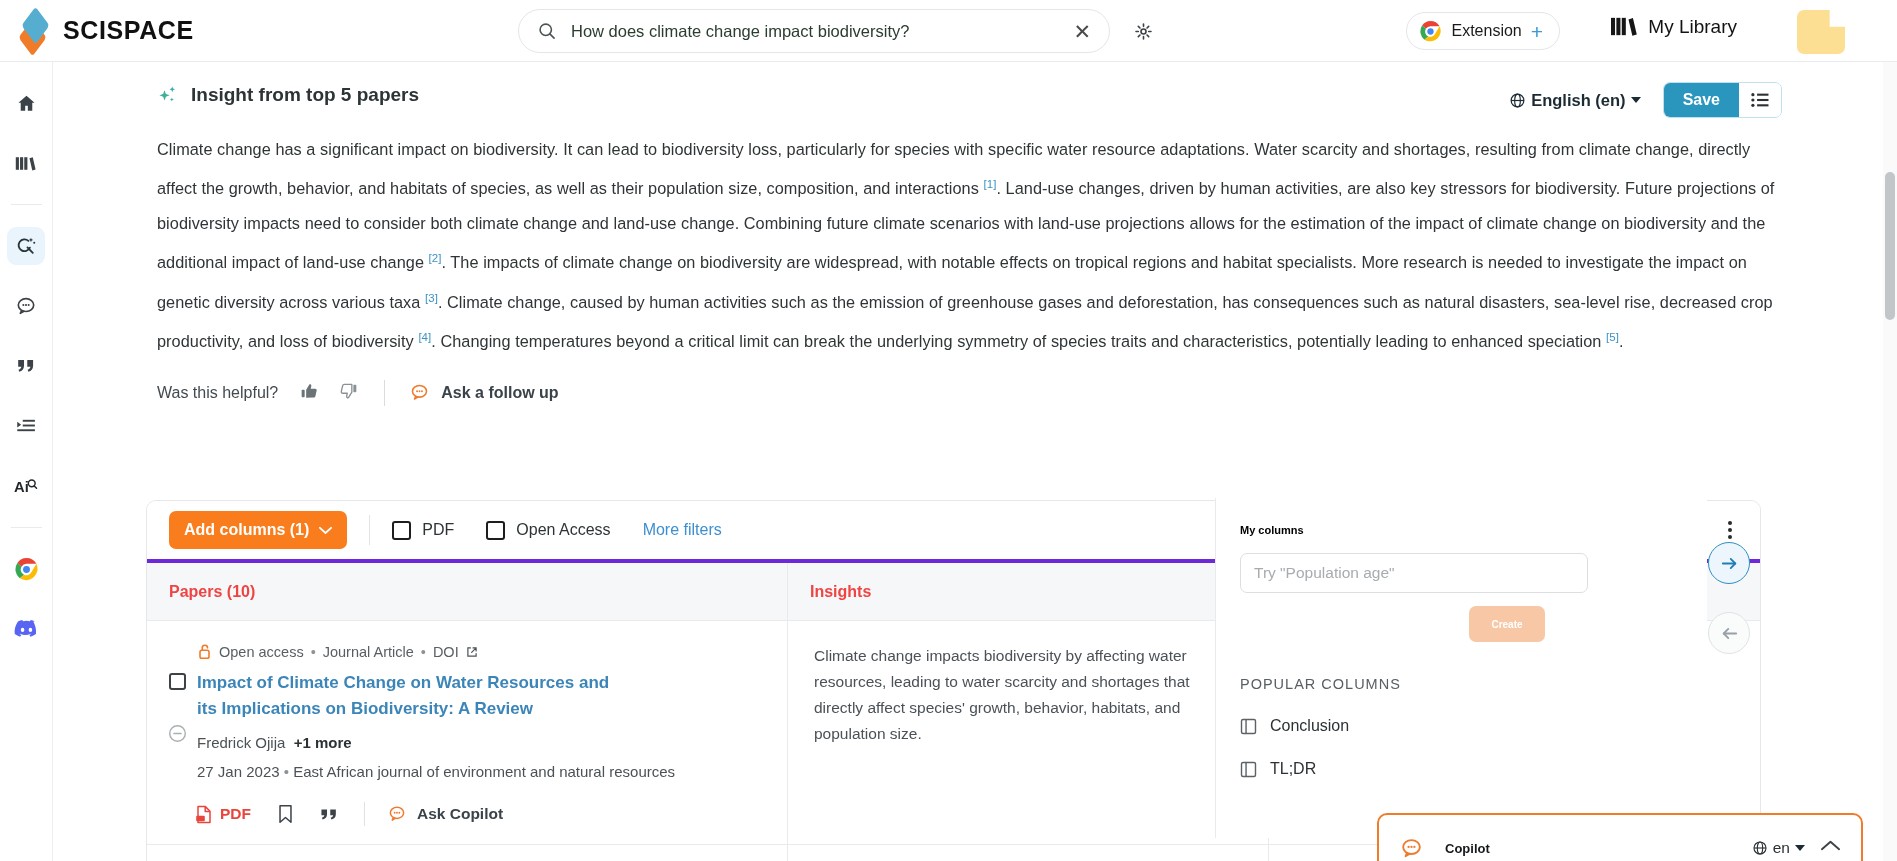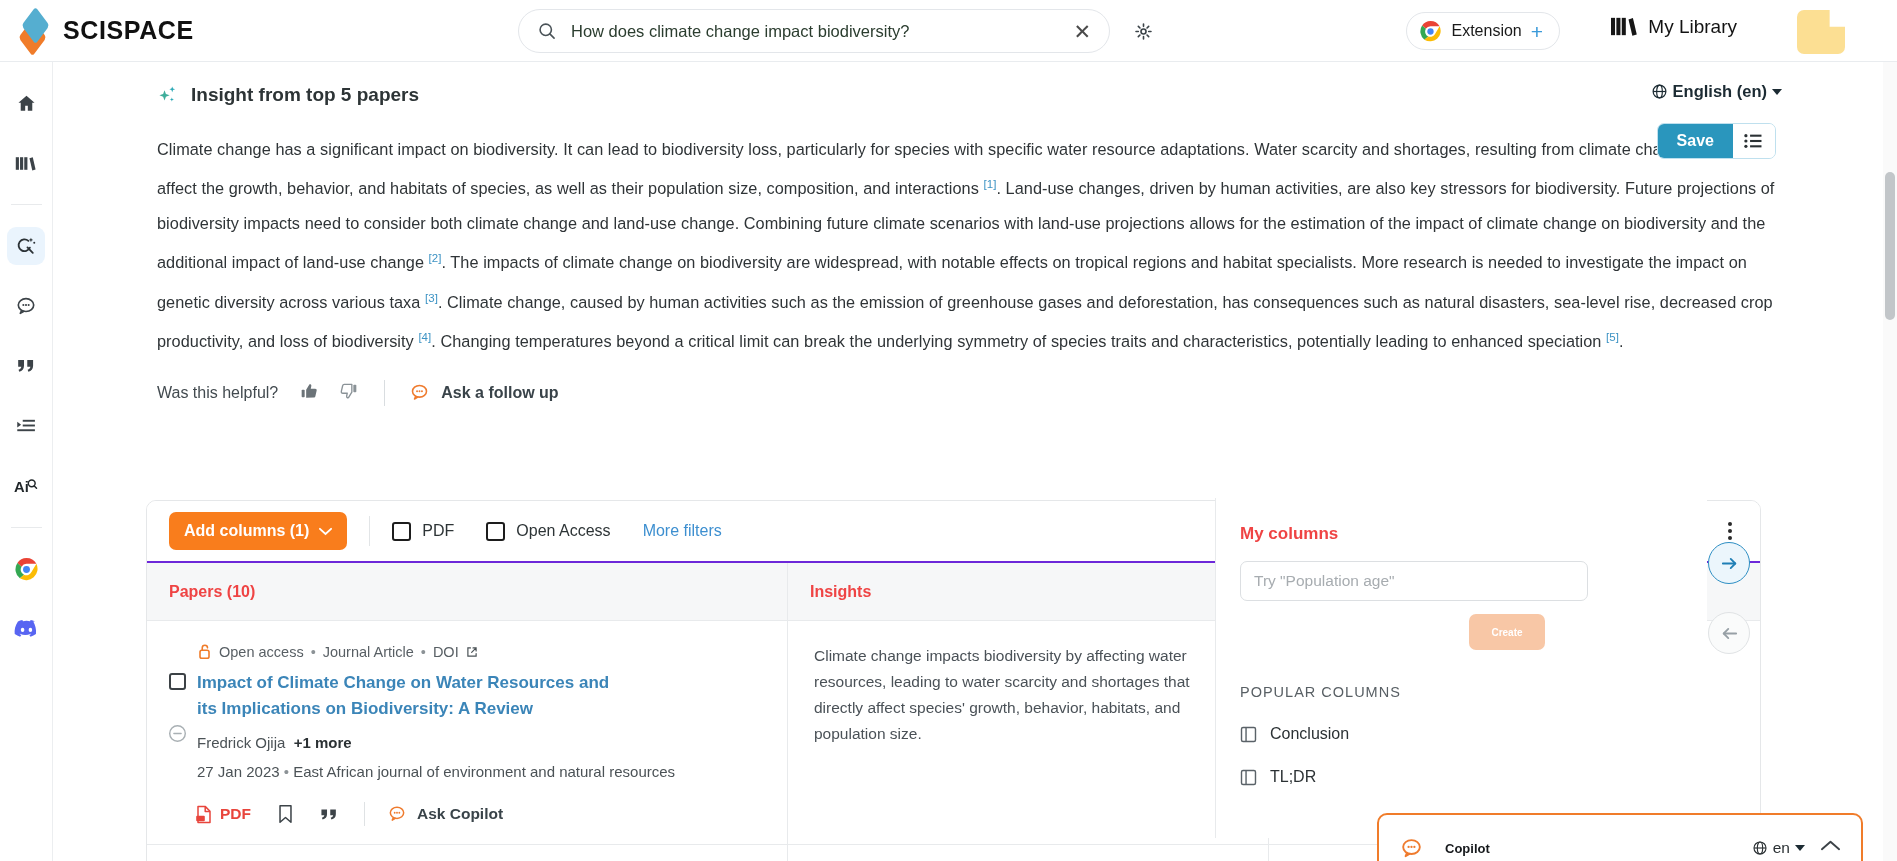--- a/index.html
+++ b/index.html
@@ -80,21 +80,21 @@
 
   
   .main { position: absolute; left: 53px; top: 62px; width: 1844px; height: 799px; overflow: hidden; background:#fff; }
 
   .insight-head {
     display: flex; align-items: center; margin: 22px 0 0 104px; gap: 12px;
   }
   .insight-title { font-size: 19px; font-weight: 700; color: #2d3436; }
 
   .lang-save {
-    position: absolute; right: 115px; top: 20px; display: flex; align-items: center; gap: 22px; flex-direction: column;
+    position: absolute; right: 115px; top: 20px; display: flex; align-items: center; gap: 22px;
   }
   .lang-sel { display: flex; align-items: center; gap: 5px; font-size: 16.5px; font-weight: 700; color: #1c2b33; }
   .caret { width: 0; height: 0; border-left: 5px solid transparent; border-right: 5px solid transparent; border-top: 6px solid #1c2b33; }
   .save-group { display: flex; border: 1px solid #bfe0ee; border-radius: 7px; overflow: hidden; height: 36px; }
   .save-btn { background: #2a96bd; color: #fff; font-size: 16px; font-weight: 700; padding: 0 19px; display: flex; align-items: center; }
   .save-list { background: #fff; width: 42px; display: flex; align-items: center; justify-content: center; }
 
   .para {
     margin: 26px 104px 0 104px; font-size: 16.3px; line-height: 35px; color: #2f3437;
     text-align: left; letter-spacing: .05px;
@@ -109,21 +109,21 @@
   .vsep { width: 1px; height: 26px; background: #d9dde0; margin: 0 24px 0 8px; }
   .followup { display: flex; align-items: center; gap: 11px; font-size: 16px; font-weight: 700; color: #394349; cursor: pointer; }
 
   
   .card {
     position: absolute; left: 93px; top: 438px; width: 1615px; height: 400px;
     border: 1px solid #e5e7e9; border-radius: 10px 10px 0 0; background: #fff; overflow: hidden;
   }
   .card-toolbar {
     height: 62px; display: flex; align-items: center; padding: 0 22px; gap: 0;
-    border-bottom: 2px solid #6d28d9; background:#fff;
+    border-bottom: 4px solid #6d28d9; background:#fff;
   }
   .addcols {
     background: #f97d1c; color: #fff; font-size: 16px; font-weight: 700;
     border-radius: 7px; height: 38px; padding: 0 15px; display: flex; align-items: center; gap: 10px;
     cursor: pointer;
   }
   .tb-sep { width: 1px; height: 30px; background: #e2e5e7; margin: 0 22px; }
   .chk-item { display: flex; align-items: center; gap: 11px; margin-right: 32px; cursor: pointer; }
   .chk { width: 19px; height: 19px; border: 2px solid #1d1d1d; border-radius: 3px; }
   .chk-lbl { font-size: 16px; color: #2d3436; }
@@ -159,21 +159,21 @@
   .act { display: flex; align-items: center; gap: 7px; margin-right: 26px; cursor: pointer; }
   .act-pdf { color: #e8453c; font-size: 15.5px; font-weight: 700; }
   .act-sep { width: 1px; height: 24px; background: #dfe2e4; margin: 0 22px 0 0; }
   .copilot-lnk { display: flex; align-items: center; gap: 10px; font-size: 15.5px; font-weight: 700; color: #394349; cursor: pointer; }
 
   
   .rpanel {
     position: absolute; left: 1215px; top: 498px; width: 492px; height: 340px;
     background: #fff; border-left: 1px solid #e8eaec; padding: 26px 24px 0 24px;
   }
-  .rp-title { font-size: 17px; font-weight: 700; color: #ef4444; }
+  .rp-title { font-size: 11px; font-weight: 700; color: #000000; }
   .rp-input {
     margin-top: 17px; width: 348px; height: 40px; border: 1px solid #dcdfe2; border-radius: 7px;
     display: flex; align-items: center; padding: 0 13px;
   }
   .rp-input input { border: 0; outline: 0; font-size: 15.5px; color: #23282c; width: 100%;
     font-family: "Liberation Sans", sans-serif; background: transparent; }
   .rp-input input::placeholder { color: #a7acb0; }
   .create-btn {
     margin: 13px 0 0 229px; width: 76px; height: 36px; background: #f8c7a6; color: #fff;
     font-size: 10px; font-weight: 700; border-radius: 7px; display: flex; align-items: center; justify-content: center;

